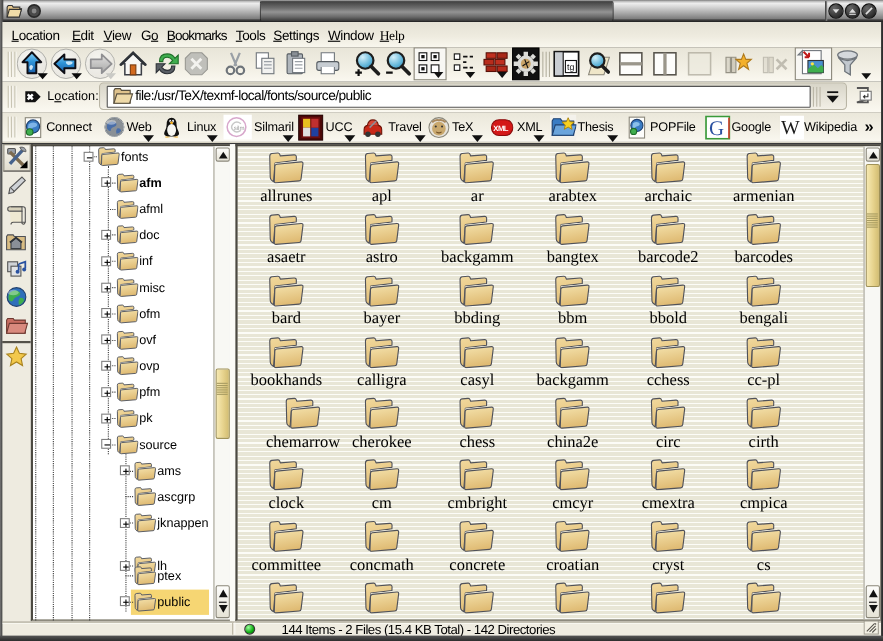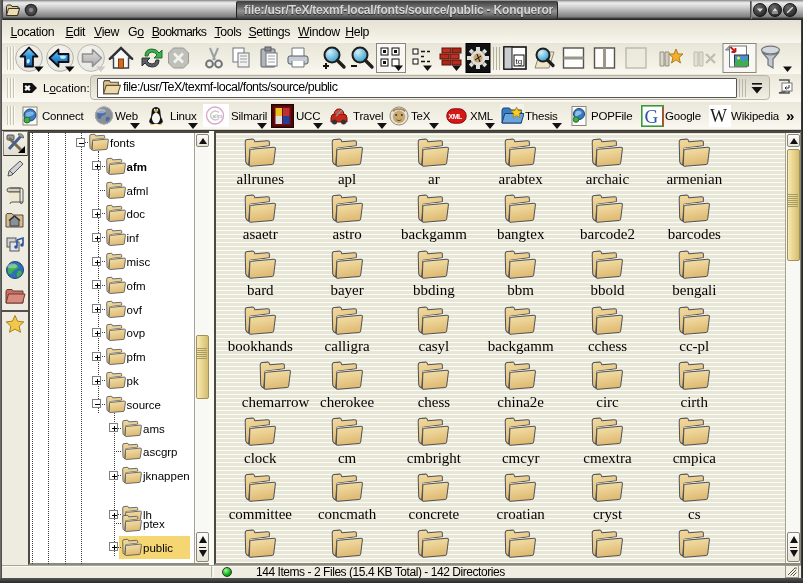--- a/index.html
+++ b/index.html
@@ -82,21 +82,20 @@
 #resgrip{position:absolute;left:785px;top:564px;width:14px;height:13px;}
 #frame-b{position:absolute;left:0;top:578px;width:803px;height:5px;background:linear-gradient(#555,#2a2a2a);}
 #frame-l{position:absolute;left:0;top:20px;width:2px;height:558px;background:linear-gradient(90deg,#777,#444);}
 #frame-r{position:absolute;left:801px;top:20px;width:2px;height:558px;background:linear-gradient(90deg,#444,#222);}
 </style></head>
 <body>
 <div id="win">
   <div id="titlebar">
     <div class="tborder"></div>
     <div id="tsunk"></div>
-    <div id="ttext">file:/usr/TeX/texmf-local/fonts/source/public - Konqueror</div>
     <div id="ticon"><svg width="16" height="16" viewBox="0 0 16 16">
       <path d="M1.5 13.5 L1.5 4.5 L2.5 3 L6 3 L7 4.5 L13 4.5 L13 6 L14.5 6 L12.5 13.5 Z" fill="#e8c98e" stroke="#333" stroke-width="1"></path>
       <path d="M1.5 13.5 L3.5 6.5 L14.5 6.5 L12.5 13.5 Z" fill="#f0dca8" stroke="#333" stroke-width="1"></path>
     </svg></div>
     <div id="tpin"><svg width="14" height="14" viewBox="0 0 14 14">
       <circle cx="7" cy="7" r="6.3" fill="#2a2a2a"></circle>
       <circle cx="7" cy="7" r="4.8" fill="#4a4a4a"></circle>
       <circle cx="7" cy="7" r="2.2" fill="#888"></circle>
     </svg></div>
     <div id="tbtnsep"></div>
@@ -119,21 +118,21 @@
   </div>
   <div id="menubar">
     <span style="left:8.5px;"><u>L</u>ocation</span>
     <span style="left:63.4px;"><u>E</u>dit</span>
     <span style="left:92.1px;"><u>V</u>iew</span>
     <span style="left:126.1px;">G<u>o</u></span>
     <span style="left:149.7px;letter-spacing:-0.8px;"><u>B</u>ookmarks</span>
     <span style="left:212.4px;"><u>T</u>ools</span>
     <span style="left:246.4px;"><u>S</u>ettings</span>
     <span style="left:296.1px;"><u>W</u>indow</span>
-    <span style="left:343.2px;"><u>H</u>elp</span>
+    <span style="left:343.2px;font-family:Liberation Serif, serif;"><u>H</u>elp</span>
   </div>
   <div class="bar" id="locbar">
     <div class="grip" style="left:5px;top:4px;bottom:4px;">
         <i style="left:0"></i>
         <i style="left:3px"></i>
         <i style="left:6px"></i>
       </div>
     <div class="ticon" style="left:20px;top:6px;"><svg width="16" height="16" viewBox="0 0 16 16">
       <path d="M1 3 L10 3 L15 8 L10 13 L1 13 Z" fill="#111"></path>
       <path d="M3.2 5.2 L7.8 9.8 M7.8 5.2 L3.2 9.8" stroke="#fff" stroke-width="2.2" transform="translate(0,0.5)"></path>

